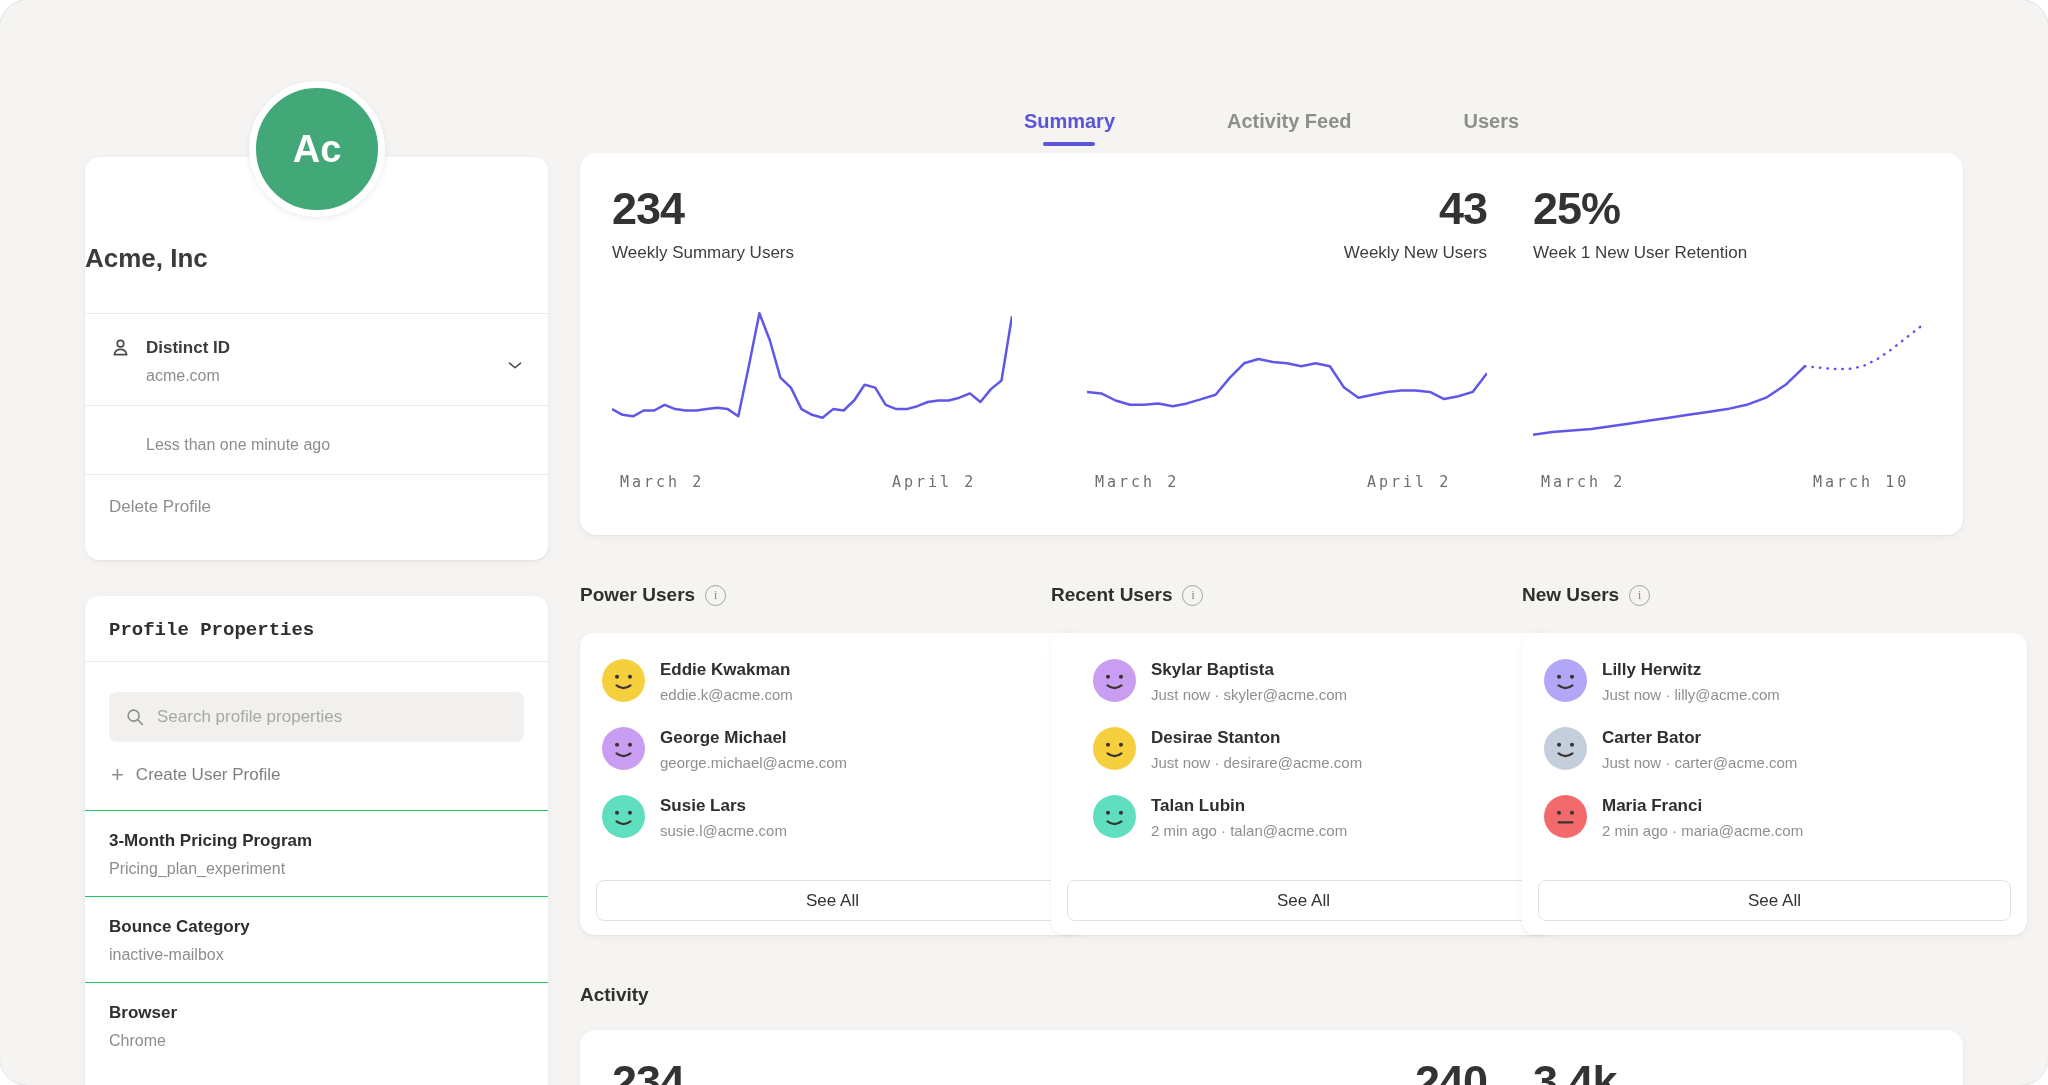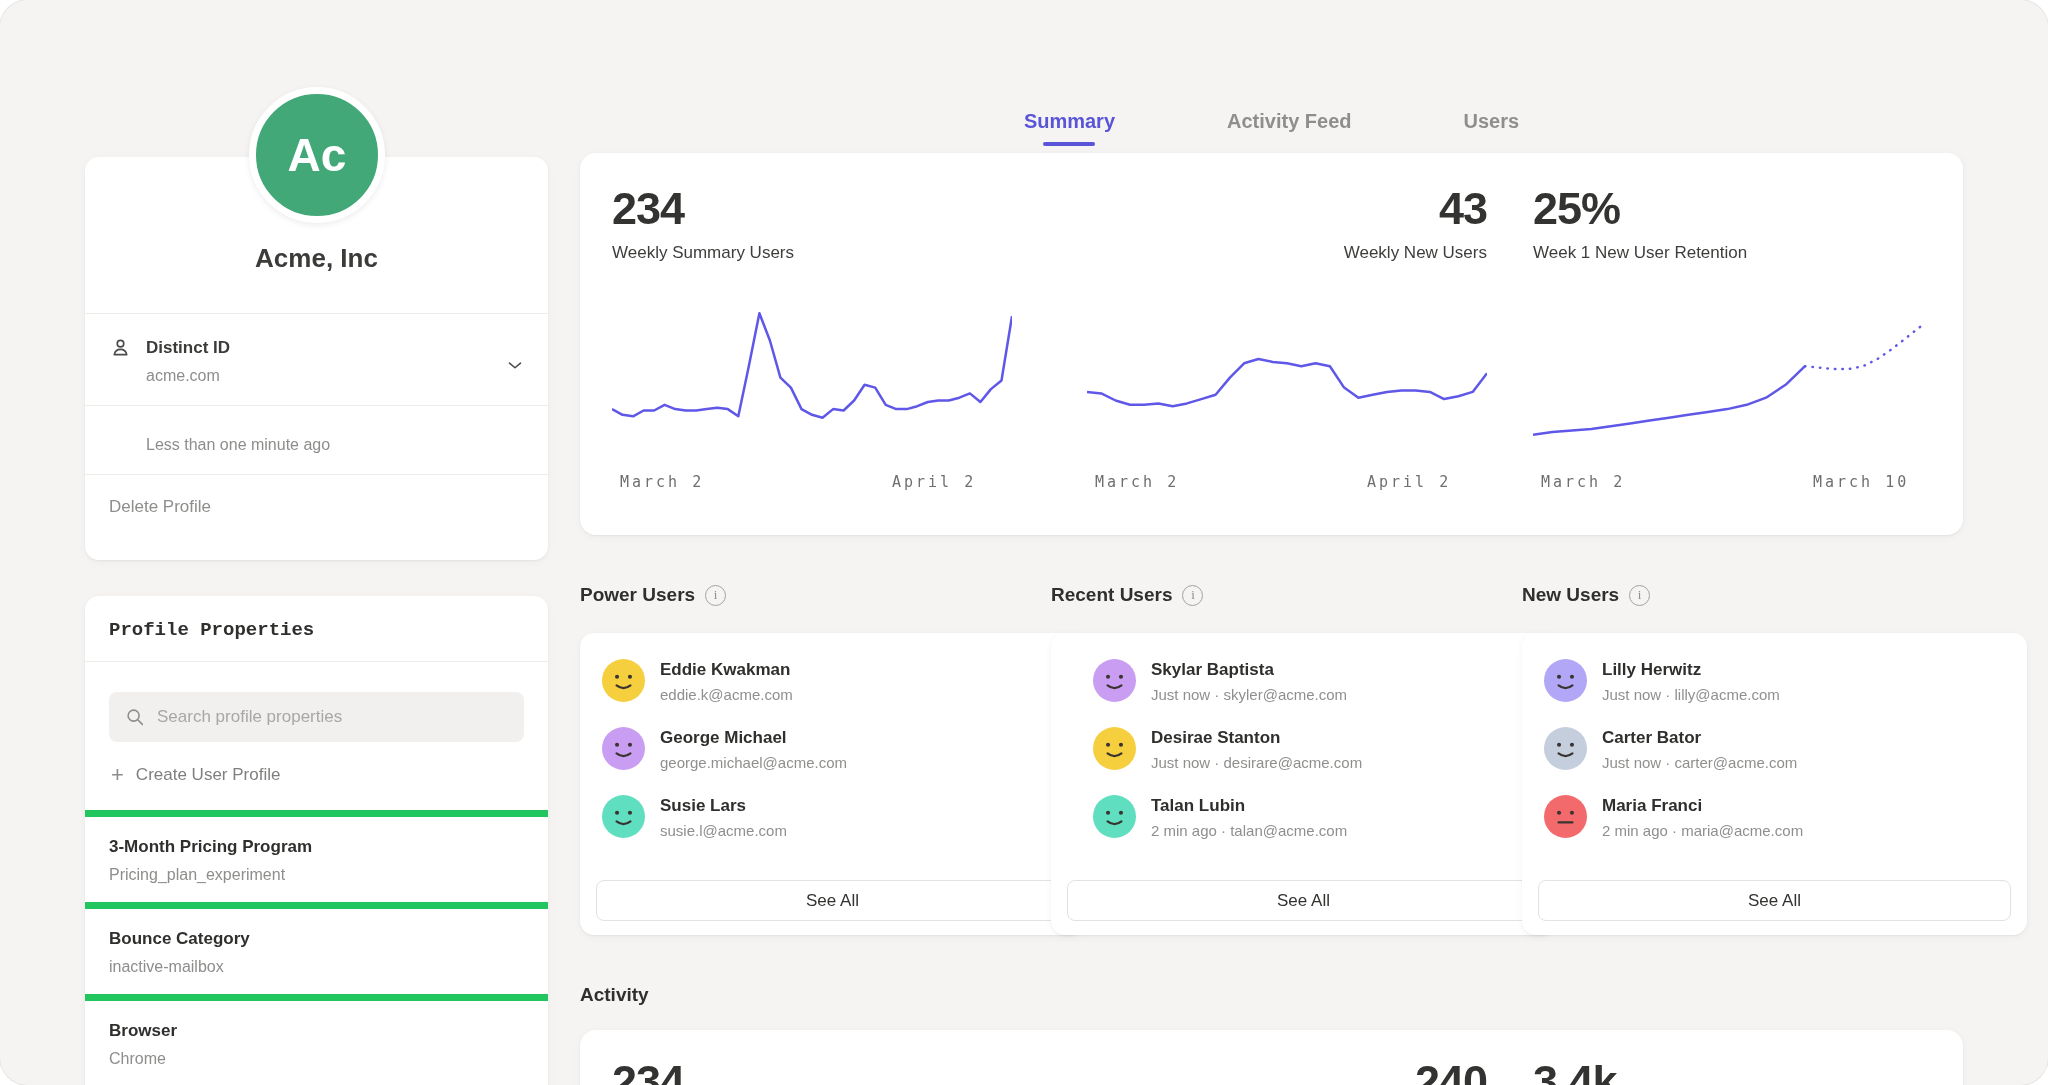--- a/index.html
+++ b/index.html
@@ -7,27 +7,27 @@
   .screen {
     position:relative; width:2048px; height:1085px; overflow:hidden;
     background:#f5f4f2; border-radius:28px; box-shadow:0 0 0 1px #e7e6e4;
   }
   .card { position:absolute; background:#fff; border-radius:14px;
           box-shadow:0 1px 2px rgba(0,0,0,.05), 0 2px 8px rgba(0,0,0,.04); }
 
   
   .profile-card { left:85px; top:157px; width:463px; height:403px; }
   .avatar-big {
-    position:absolute; left:249px; top:87px; width:136px; height:136px;
+    position:absolute; left:249px; top:81px; width:136px; height:136px;
     border-radius:50%; border:7px solid #fff; background:#42a878;
     display:flex; align-items:center; justify-content:center;
-    color:#fff; font-size:46px; font-weight:bold;
+    color:#fff; font-size:38px; font-weight:bold;
     box-shadow:0 2px 6px rgba(0,0,0,.08);
   }
-  .company-name { padding-top:86px; text-align:center; font-size:26px; font-weight:bold; color:#3b3b39; }
+  .company-name { padding-top:86px; font-size:26px; font-weight:bold; color:#3b3b39; }
   .profile-rows { position:absolute; top:156px; left:0; right:0; }
   .p-row { border-top:1px solid #ececea; padding:22px 24px 20px 24px; position:relative; }
   .p-row .row-head { display:flex; align-items:center; gap:14px; }
   .p-row .label { font-size:17px; font-weight:bold; color:#3b3b39; }
   .p-row .value { font-size:16px; color:#8d8d8b; margin:8px 0 0 37px; }
   .p-row .chev { position:absolute; right:22px; top:40px; }
   .row-icon { width:23px; height:23px; display:inline-flex; }
   .delete-row { border-top:1px solid #ececea; padding:22px 24px; font-size:17px; color:#8e8e8c; }
 
   .props-card { left:85px; top:596px; width:463px; height:640px; border-radius:14px; }
@@ -37,21 +37,21 @@
   .search-wrap input {
     width:100%; height:50px; border:none; outline:none; background:#f1f0ee;
     border-radius:8px; padding:0 16px 0 48px; font-size:17px; color:#3b3b39;
     font-family:"Liberation Sans","DejaVu Sans",sans-serif;
   }
   .search-wrap input::placeholder { color:#a7a7a5; }
   .search-icon { position:absolute; left:15px; top:14px; }
   .create-row { display:flex; align-items:center; gap:12px; margin:22px 24px 24px 26px;
                 font-size:17px; color:#7f7f7d; }
   .plus-glyph { font-size:22px; color:#8d8d8b; line-height:1; }
-  .prop-item { border-top:7px solid #22c55e; padding:20px 24px 18px 24px; }
+  .prop-item { border-top:1px solid #22c55e; padding:20px 24px 18px 24px; }
   .prop-item .p-label { font-size:17px; font-weight:bold; color:#2f2f2d; }
   .prop-item .p-value { font-size:16px; color:#8d8d8b; margin-top:9px; }
 
   
   .tabbar { position:absolute; left:580px; top:110px; width:1383px;
             display:flex; justify-content:center; gap:112px; }
   .tab { font-size:20px; font-weight:bold; color:#8e8e8c; cursor:pointer; text-align:center; }
   .tab.active { color:#5a54d8; }
   .tab.active::after { content:""; display:block; margin:9px auto 0; width:52px; height:4px;
                        border-radius:2px; background:#5a54d8; }

